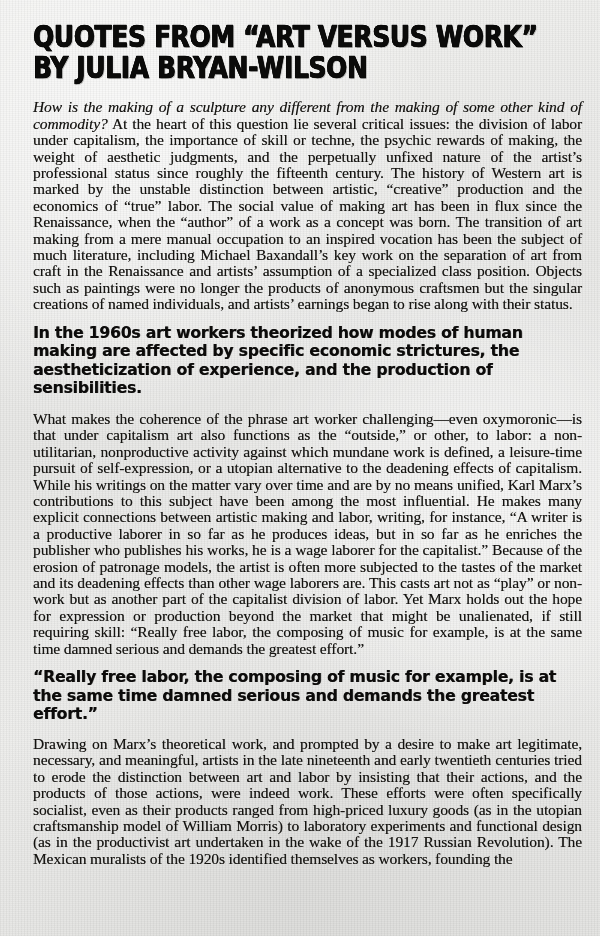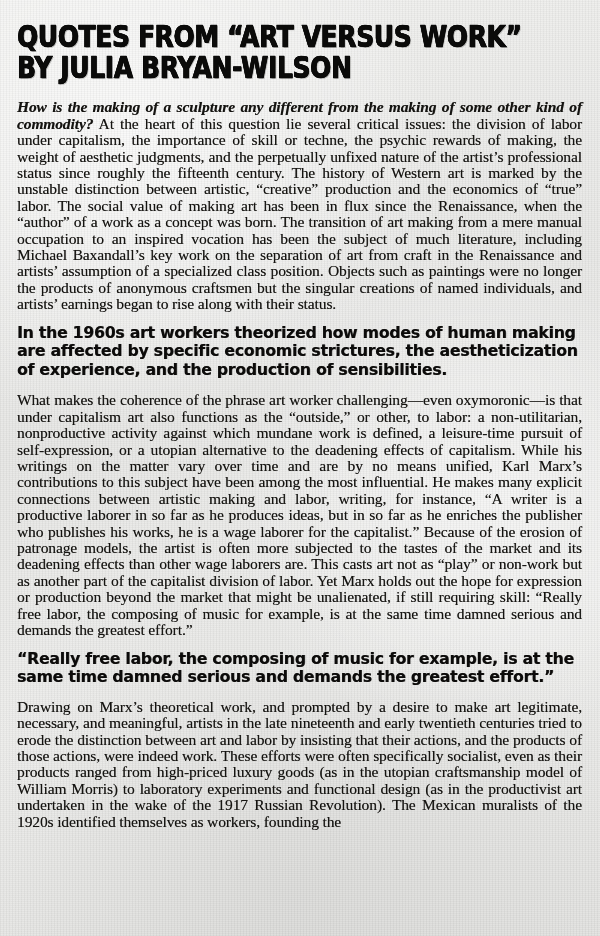--- a/index.html
+++ b/index.html
@@ -30,21 +30,21 @@
       radial-gradient(ellipse 70% 45% at 22% 14%, rgba(255,255,255,0.70), rgba(255,255,255,0) 72%),
       radial-gradient(ellipse 60% 40% at 80% 52%, rgba(255,255,255,0.55), rgba(255,255,255,0) 70%),
       radial-gradient(ellipse 80% 50% at 50% 96%, rgba(210,210,208,0.55), rgba(255,255,255,0) 75%),
       linear-gradient(165deg, #f1f1ef 0%, #e6e6e4 42%, #ededeb 68%, #e3e3e1 100%);
     pointer-events: none;
   }
 
   .page {
     position: absolute;
     inset: 0;
-    padding: 22px 18px 0 17px;
+    padding: 22px 18px 0 33px;
     box-sizing: border-box;
     color: #100f0d;
   }
 
   
   .title {
     font-family: "DejaVu Sans", sans-serif;
     font-weight: bold;
     font-size: 29.5px;
     line-height: 1.04;
@@ -70,21 +70,21 @@
     font-size: 15.4px;
     line-height: 16.4px;
     text-align: justify;
     text-justify: inter-word;
     letter-spacing: -0.06px;
     word-spacing: -0.1px;
     color: #141310;
     text-shadow: 0.25px 0.2px 0 rgba(20,19,16,0.55);
   }
   p.body .lead {
-    font-weight: bold;
+    font-weight: normal;
     font-style: italic;
   }
 
   
   .pull {
     font-family: "DejaVu Sans", sans-serif;
     font-weight: bold;
     font-size: 16.2px;
     line-height: 18.6px;
     letter-spacing: -0.25px;

